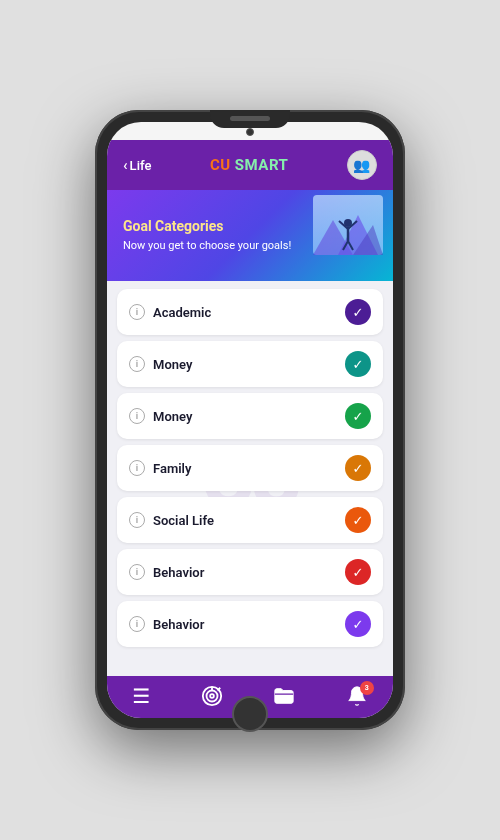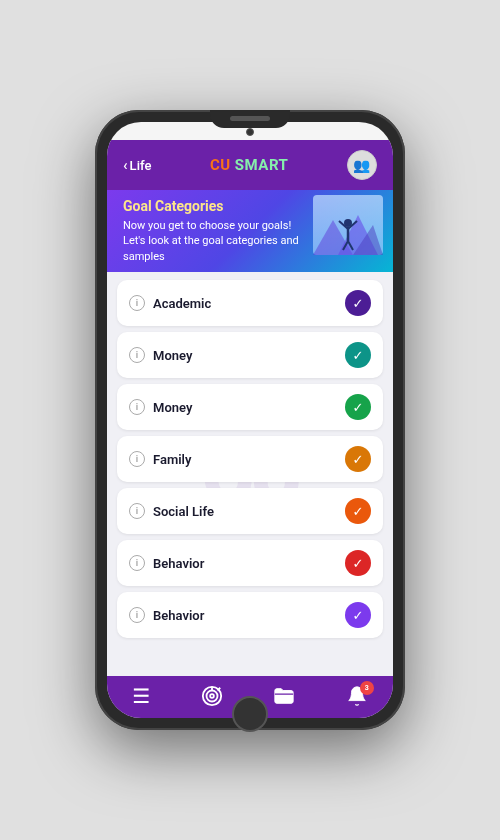--- a/index.html
+++ b/index.html
@@ -142,21 +142,21 @@
       align-items: center;
       justify-content: center;
       font-size: 10px;
       color: #666;
       border: 1px solid #ccc;
     }
 
     
     .hero {
       background: linear-gradient(135deg, #7c3aed 0%, #4f46e5 50%, #06b6d4 100%);
-      padding: 8px 16px;
+      padding: 28px 16px;
       position: relative;
       overflow: hidden;
       min-height: 68px;
     }
 
     .hero-title {
       font-size: 14px;
       font-weight: 700;
       color: #fde68a;
       margin-bottom: 4px;
@@ -342,21 +342,20 @@
           <circle cx="35" cy="28" r="4" fill="#1e1b4b"></circle>
           <line x1="35" y1="32" x2="35" y2="46" stroke="#1e1b4b" stroke-width="2.5"></line>
           <line x1="35" y1="34" x2="26" y2="26" stroke="#1e1b4b" stroke-width="2"></line>
           <line x1="35" y1="34" x2="44" y2="26" stroke="#1e1b4b" stroke-width="2"></line>
           <line x1="35" y1="46" x2="30" y2="55" stroke="#1e1b4b" stroke-width="2"></line>
           <line x1="35" y1="46" x2="40" y2="55" stroke="#1e1b4b" stroke-width="2"></line>
         </svg>
         <div class="hero-title">Goal Categories</div>
         <div class="hero-subtitle">
           <span>Now you get to choose your goals!</span><br>
-          <span>Let's look at the goal categories and samples</span>
         </div>
       </div>
 
       <div class="categories">
         <div class="watermark">CU</div>
 
         <div class="category-item">
           <div class="category-left">
             <div class="info-icon">i</div>
             <span class="category-name">Academic</span>

